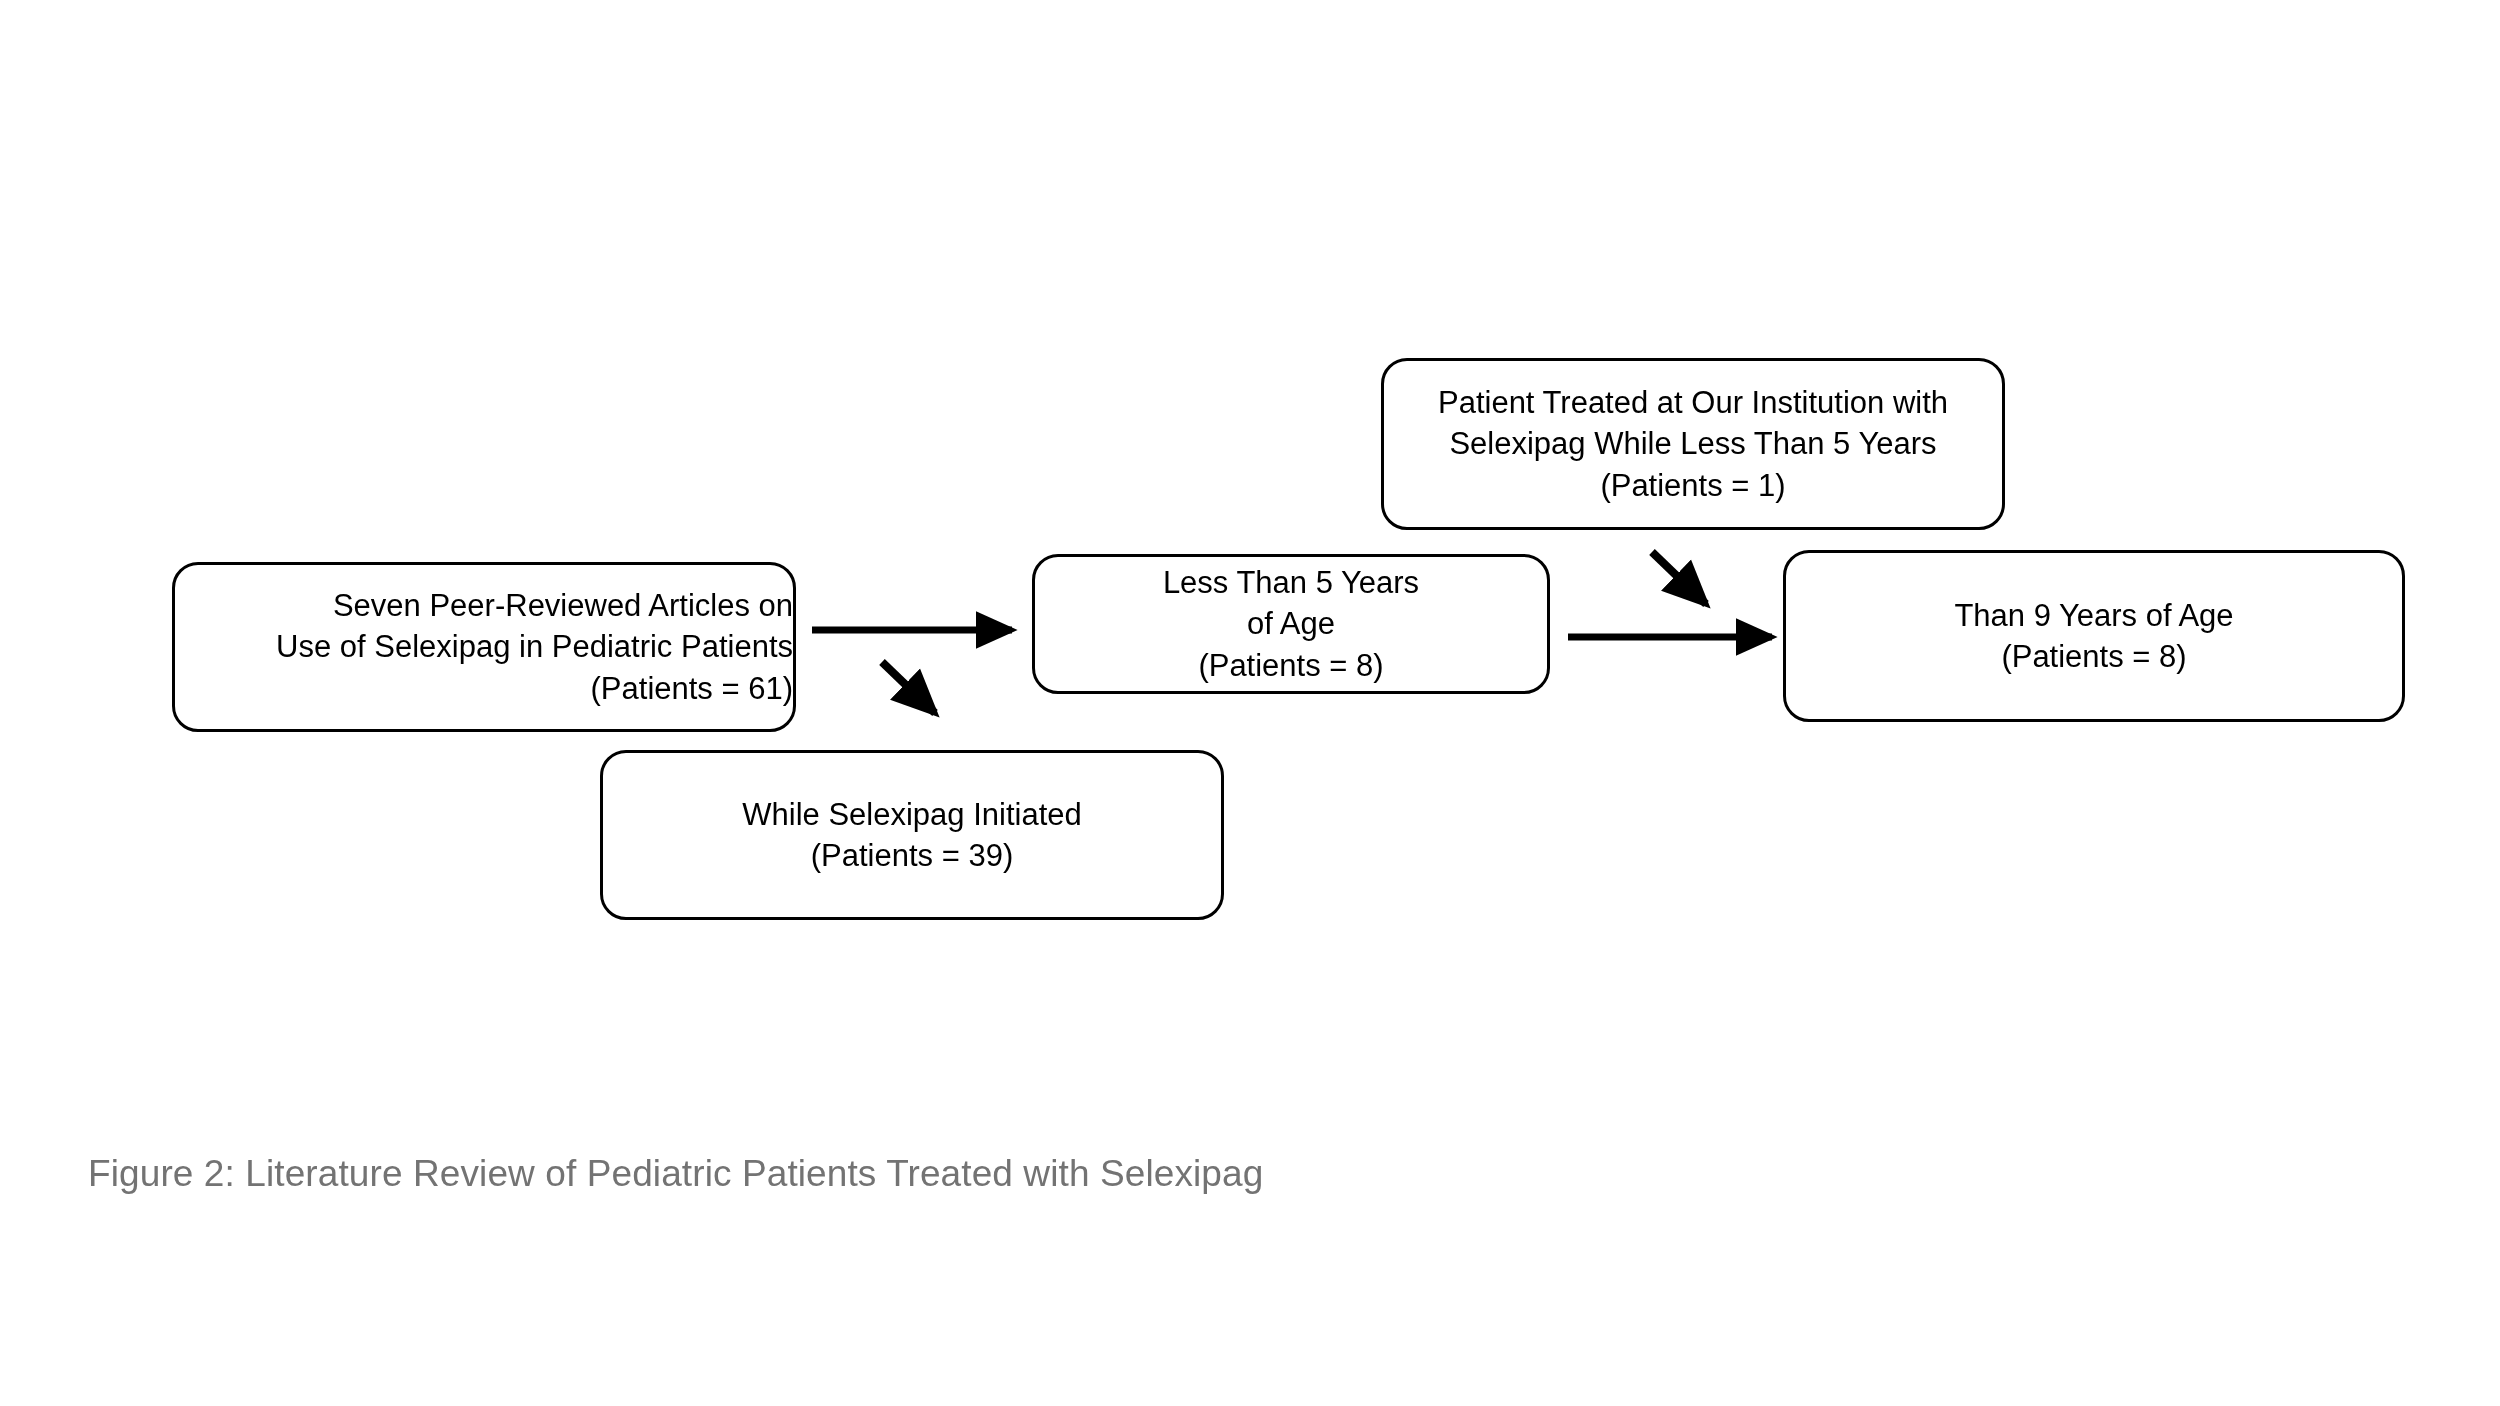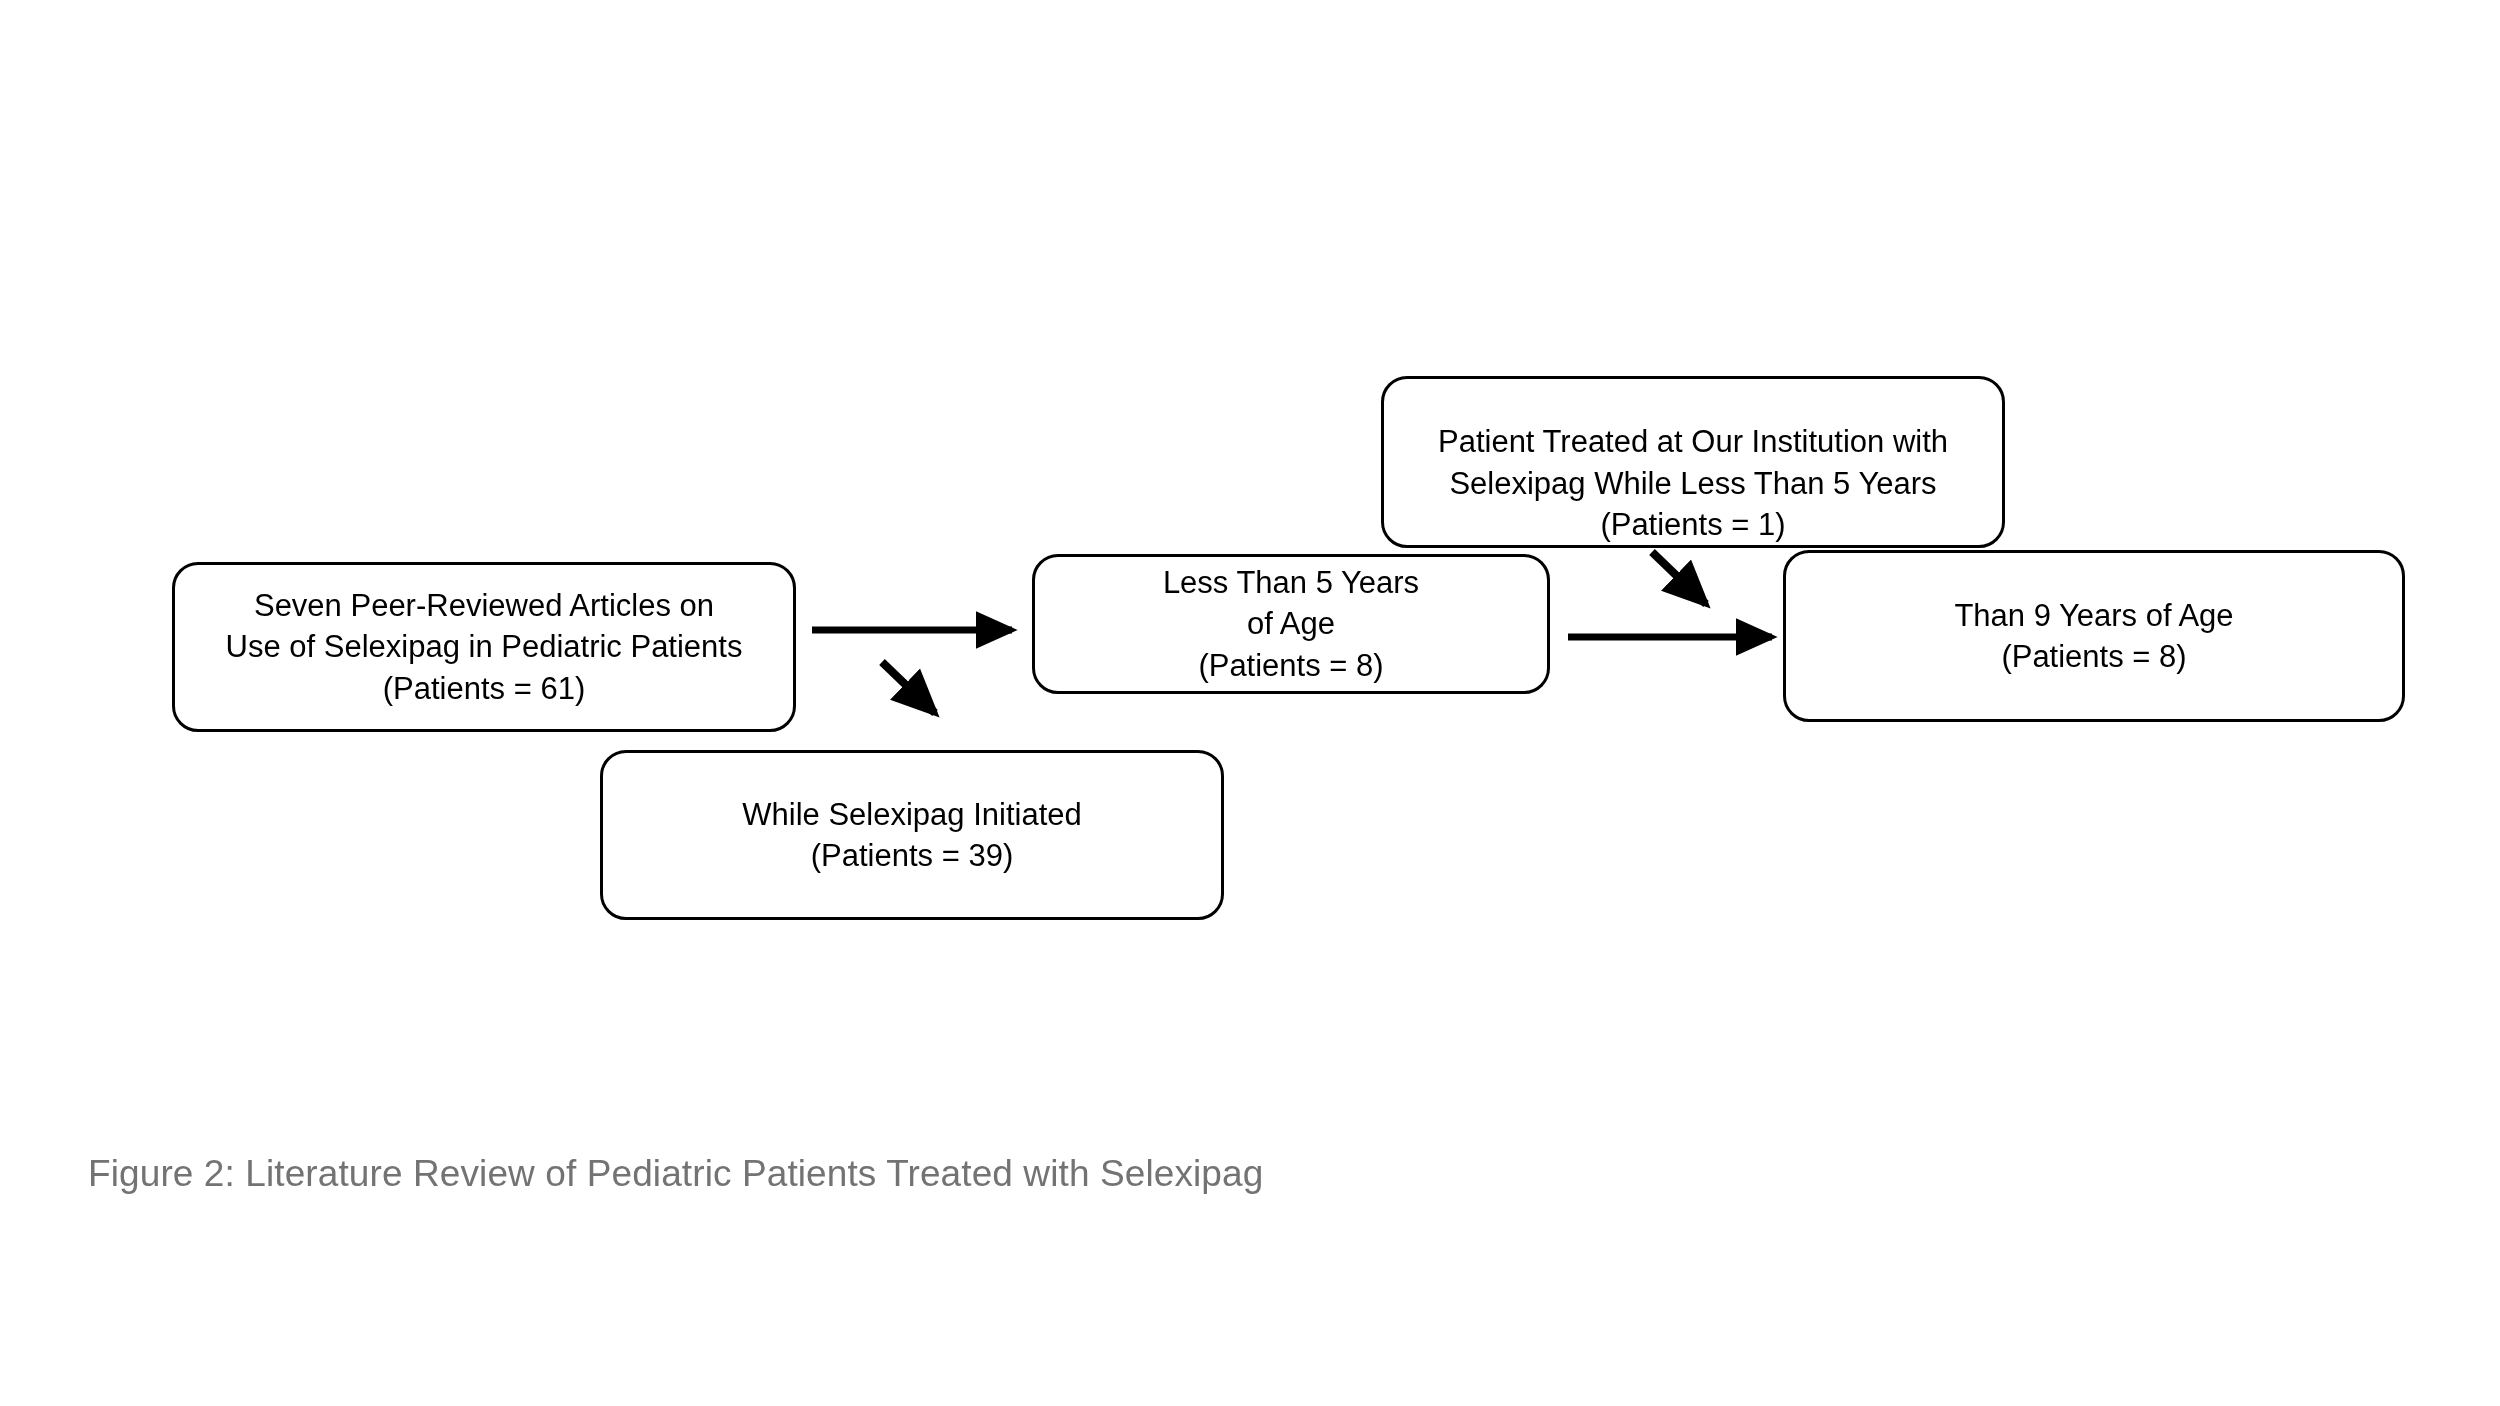--- a/index.html
+++ b/index.html
@@ -39,24 +39,24 @@
     text-align: center;
     font-size: 31px;
     line-height: 1.33;
     color: #000000;
     white-space: nowrap;
   }
   .node .line {
     display: block;
   }
   
-  #node-articles      { left: 172px;  top: 562px; width: 624px;  height: 170px; }
+  #node-articles      { left: 172px;  top: 562px; width: 624px;  height: 170px; align-items: flex-end; }
   #node-age-ge5       { left: 600px;  top: 750px; width: 624px;  height: 170px; }
   #node-less5         { left: 1032px; top: 554px; width: 518px;  height: 140px; }
-  #node-our-inst      { left: 1381px; top: 376px; width: 624px;  height: 172px; justify-content: flex-end; }
+  #node-our-inst      { left: 1381px; top: 358px; width: 624px;  height: 172px; }
   #node-total         { left: 1783px; top: 550px; width: 622px;  height: 172px; }
 
   #caption {
     position: absolute;
     left: 88px;
     top: 1152px;
     font-size: 37px;
     line-height: 1.2;
     letter-spacing: 0.1px;
     color: #737373;

